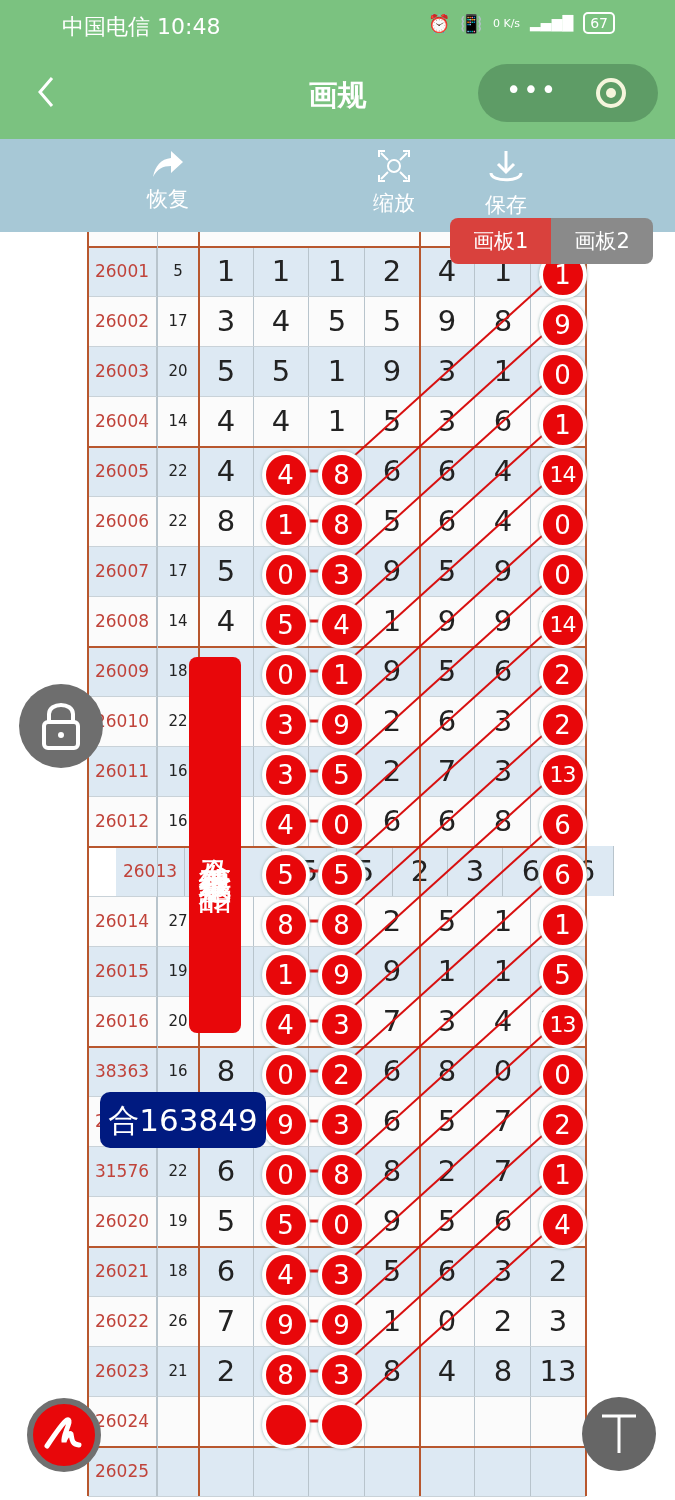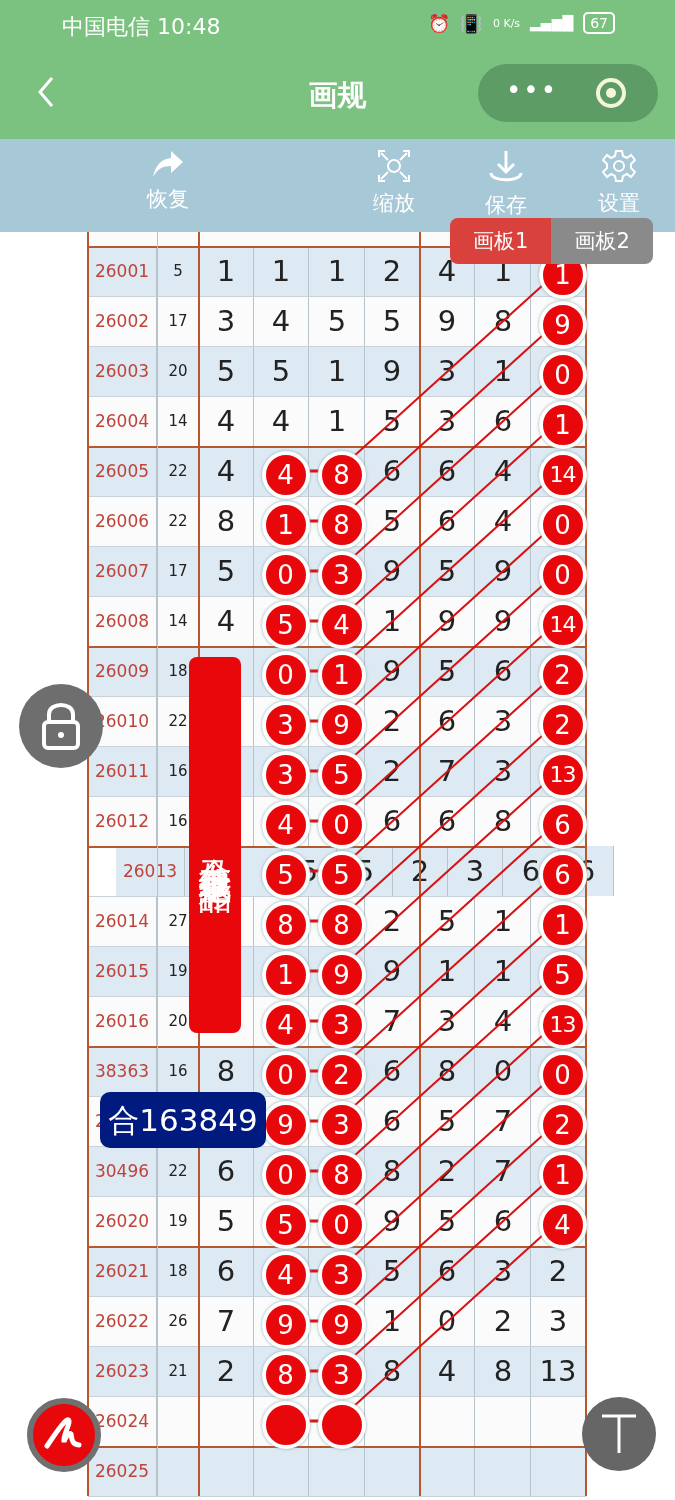--- a/index.html
+++ b/index.html
@@ -87,27 +87,20 @@
     <div class="lbl">缩放</div>
   </div>
   <div class="tool" style="left:461px;">
     <svg width="36" height="36" viewBox="0 0 36 36">
         <line x1="18" y1="2" x2="18" y2="22" stroke="#fff" stroke-width="3"></line>
         <polyline points="10,15 18,23 26,15" fill="none" stroke="#fff" stroke-width="3"></polyline>
         <path d="M3 24 C3 33 33 33 33 24" fill="none" stroke="#fff" stroke-width="3"></path>
       </svg>
     <div class="lbl">保存</div>
   </div>
-  <div class="tool" style="left:574px;">
-    <svg width="34" height="34" viewBox="0 0 34 34">
-        <circle cx="17" cy="17" r="5" fill="none" stroke="#fff" stroke-width="2"></circle>
-        <path d="M14 2 H20 L21 7 L25 9 L29 6 L33 11 L29 15 V19 L33 23 L29 28 L25 25 L21 27 L20 32 H14 L13 27 L9 25 L5 28 L1 23 L5 19 V15 L1 11 L5 6 L9 9 L13 7 Z" fill="none" stroke="#fff" stroke-width="2"></path>
-      </svg>
-    <div class="lbl">设置</div>
-  </div>
 </div>
 
 <div class="board-tabs">
   <div class="tab active">画板1</div>
   <div class="tab inactive">画板2</div>
 </div>
 
 <div class="grid" id="grid">
     <div class="row plain" style="top: 0px; height: 14px;"></div>
     <div class="row shaded" style="top: 14px;">
@@ -302,21 +295,21 @@
       <div class="cell c-sum"></div>
       <div class="cell c-d" style="left: 111px;"></div>
       <div class="cell c-d" style="left: 166px;">9</div>
       <div class="cell c-d" style="left: 222px;">3</div>
       <div class="cell c-d" style="left: 277px;">6</div>
       <div class="cell c-d" style="left: 332px;">5</div>
       <div class="cell c-d" style="left: 388px;">7</div>
       <div class="cell c-d" style="left: 443px;">2</div>
     </div>
     <div class="row shaded" style="top: 914px;">
-      <div class="cell c-issue">30496</div>
+      <div class="cell c-issue">31576</div>
       <div class="cell c-sum">22</div>
       <div class="cell c-d" style="left: 111px;">6</div>
       <div class="cell c-d" style="left: 166px;">0</div>
       <div class="cell c-d" style="left: 222px;">8</div>
       <div class="cell c-d" style="left: 277px;">8</div>
       <div class="cell c-d" style="left: 332px;">2</div>
       <div class="cell c-d" style="left: 388px;">7</div>
       <div class="cell c-d" style="left: 443px;">1</div>
     </div>
     <div class="row plain" style="top: 964px;">

